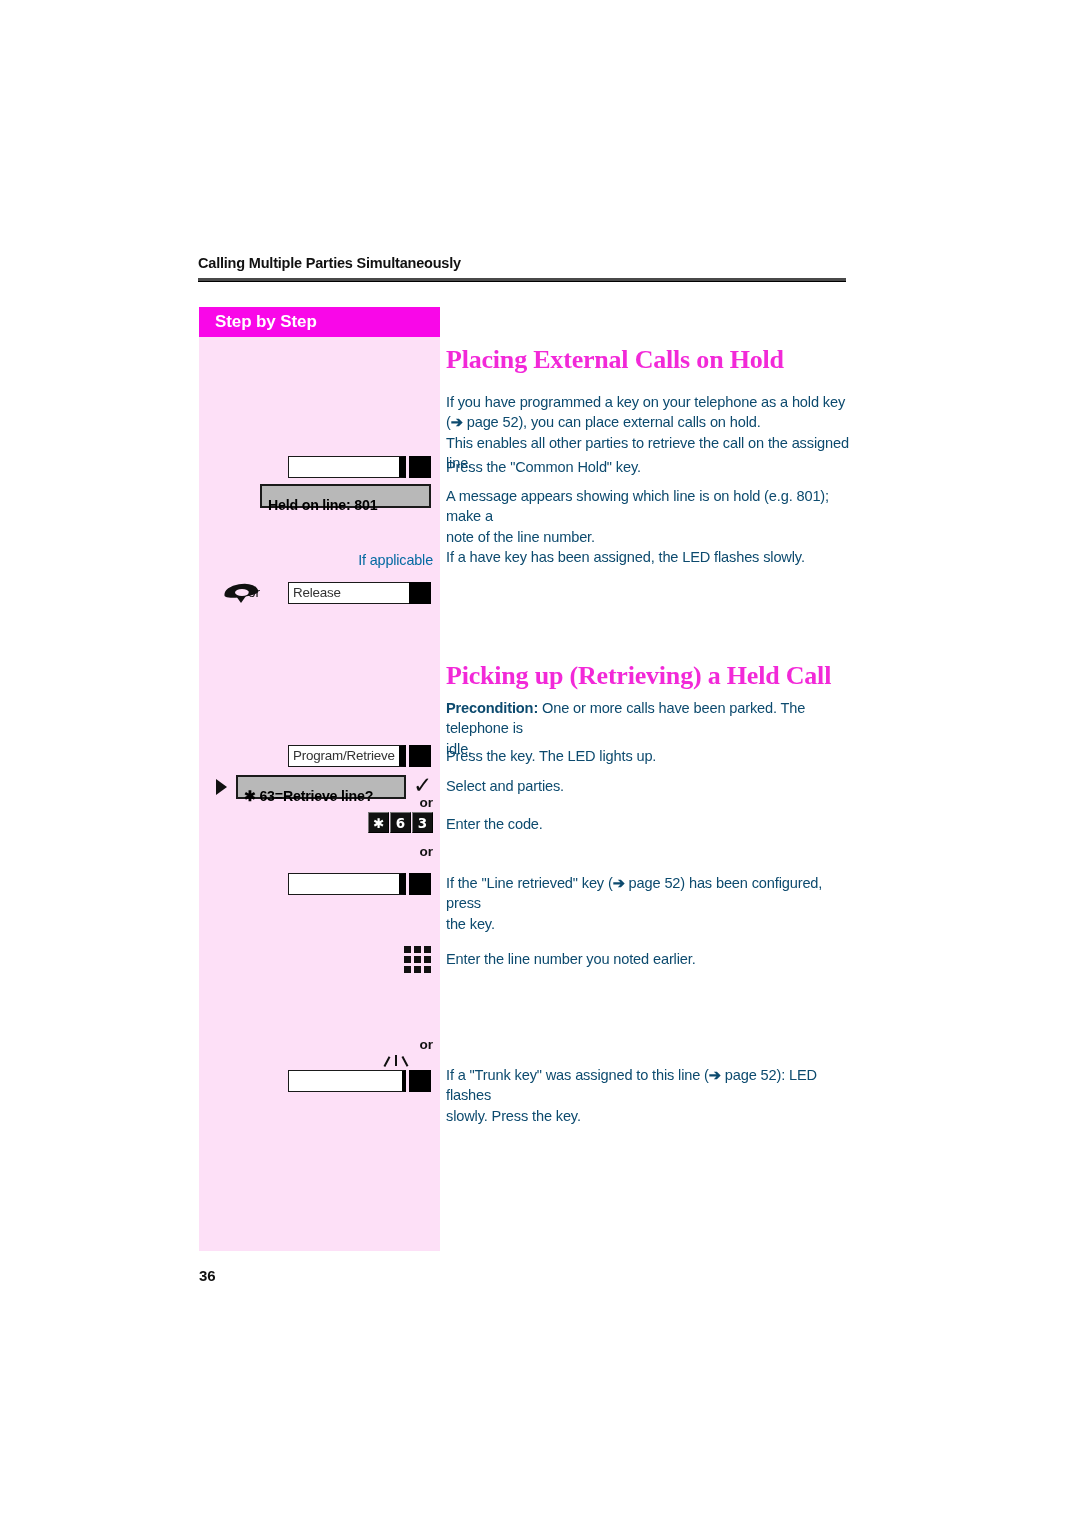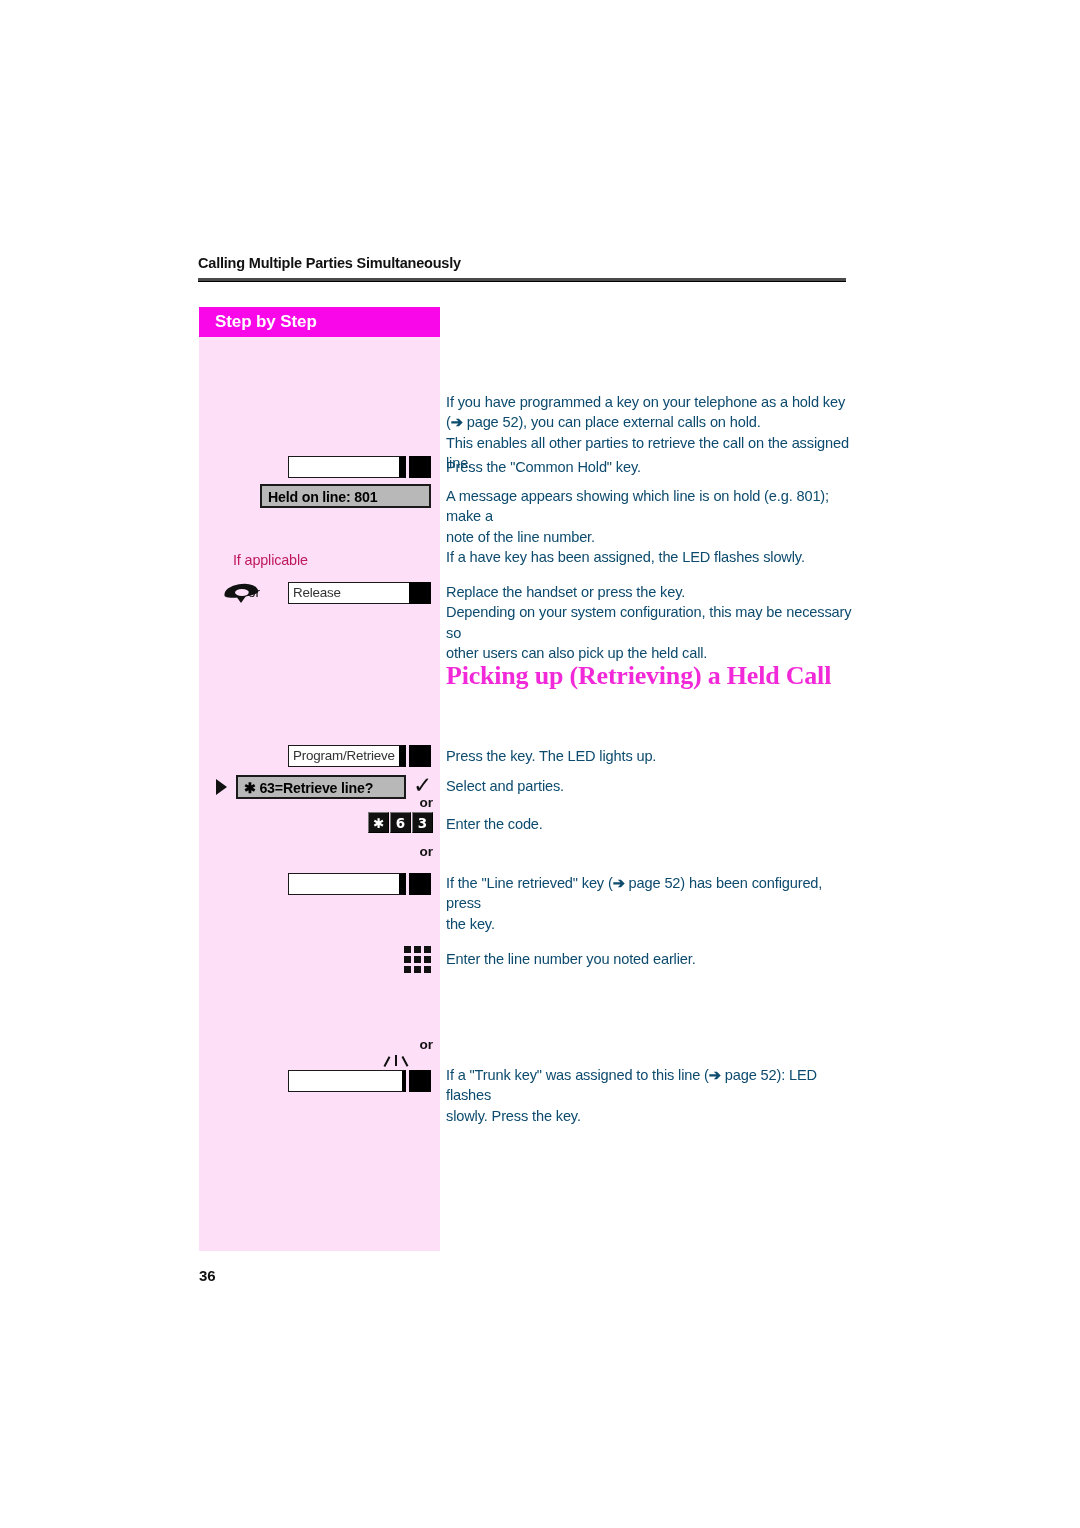--- a/index.html
+++ b/index.html
@@ -150,21 +150,21 @@
   .display-box {
     position: absolute;
     height: 24px;
     box-sizing: border-box;
     background: #b8b8b8;
     border: 2px solid #1a1a1a;
     font-size: 14.2px;
     font-weight: bold;
     color: #000;
     letter-spacing: -0.2px;
-    padding: 3px 0 0 6px;
+    padding: 11px 0 0 6px;
     white-space: nowrap;
   }
 
   
   .sel-triangle {
     position: absolute;
     width: 0; height: 0;
     border-left: 11px solid #111;
     border-top: 8px solid transparent;
     border-bottom: 8px solid transparent;
@@ -179,22 +179,22 @@
   .or-label {
     position: absolute;
     font-size: 13.6px;
     font-weight: bold;
     color: #111;
     text-align: right;
   }
   .side-note {
     position: absolute;
     font-size: 14.4px;
-    color: #be185d;
-    text-align: left;
+    color: #0369a1;
+    text-align: right;
     letter-spacing: -0.15px;
   }
 
   
   .handset-icon {
     position: absolute;
     width: 40px;
     height: 22px;
   }
   .handset-icon .body-shape {
@@ -269,20 +269,21 @@
 
 <div id="page">
 
   <div id="running-header">Calling Multiple Parties Simultaneously</div>
   <div id="header-rule"></div>
 
   <div id="sidebar"></div>
   <div id="stepbystep-bar"></div>
   <div id="stepbystep-label">Step by Step</div>
 
+  <div class="section-heading" style="top:345px;">Placing External Calls on Hold</div>
 
   <div class="body-text" style="top:392px;">
     <span>If you have programmed a key on your telephone as a hold key</span><br>
     <span>(</span><span style="font-weight:bold;">➔</span><span> page 52), you can place external calls on hold.</span><br>
     <span>This enables all other parties to retrieve the call on the assigned line.</span>
   </div>
 
   <div class="fkey" style="left:288px; top:456px; width:143px;">
     <div class="cap" style="width:118px;">
       <span class="cap-label"></span>
@@ -305,28 +306,27 @@
     <span class="notch"></span>
     <span class="arrow"></span>
   </div>
   <div class="or-label" style="left:238px; top:585px; width:32px; text-align:center; font-weight:normal;">or</div>
   <div class="fkey" style="left:288px; top:582px; width:143px;">
     <div class="cap" style="width:133px;">
       <span class="cap-label">Release</span>
     </div>
     <div class="led" style="left:121px;"></div>
   </div>
-  <div class="body-text" style="top:582px;">
-    <span>Replace the handset or press the key.</span><br>
-    <span>Depending on your system configuration, this may be necessary so</span><br>
-    <span>other users can also pick up the held call.</span>
-  </div>
 
   <div class="section-heading" style="top:661px;">Picking up (Retrieving) a Held Call</div>
 
+  <div class="body-text" style="top:698px;">
+    <b>Precondition:</b><span> One or more calls have been parked. The telephone is</span><br>
+    <span>idle.</span>
+  </div>
 
   <div class="fkey" style="left:288px; top:745px; width:143px;">
     <div class="cap" style="width:118px;">
       <span class="cap-label">Program/Retrieve</span>
     </div>
     <div class="led" style="left:121px;"></div>
   </div>
   <div class="body-text" style="top:746px;">Press the key. The LED lights up.</div>
 
   <div class="sel-triangle" style="left:216px; top:779px;"></div>

